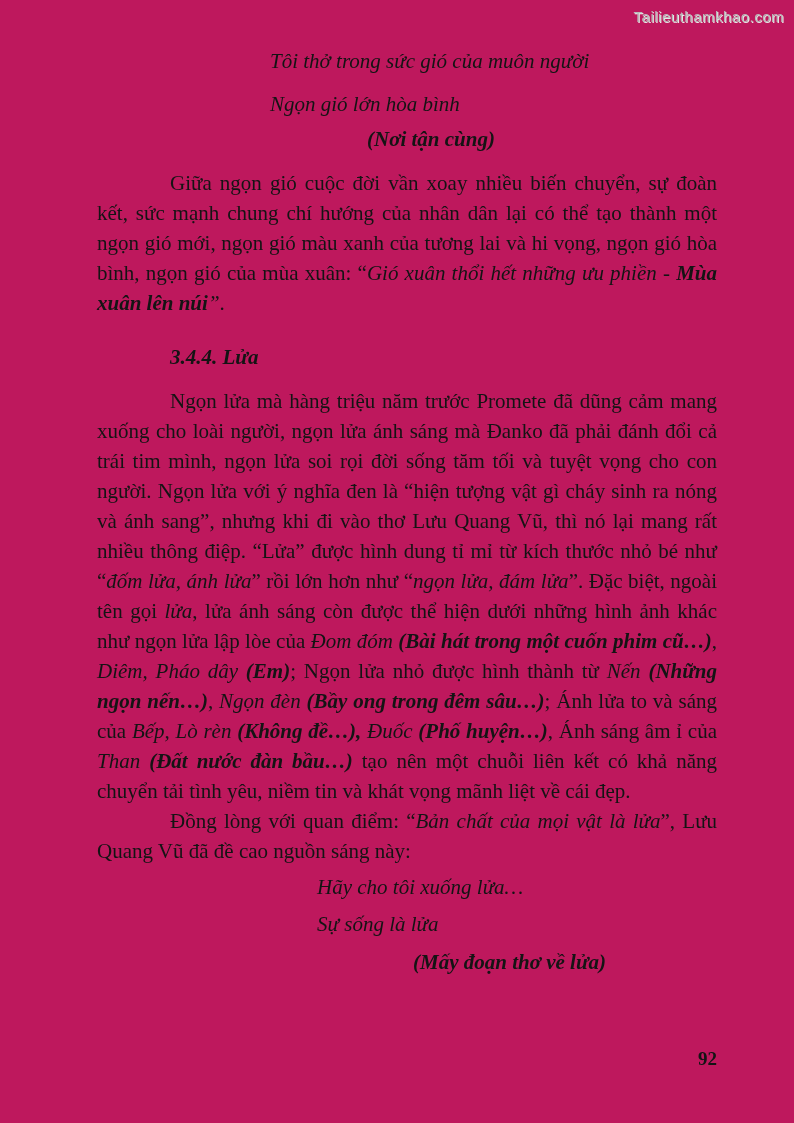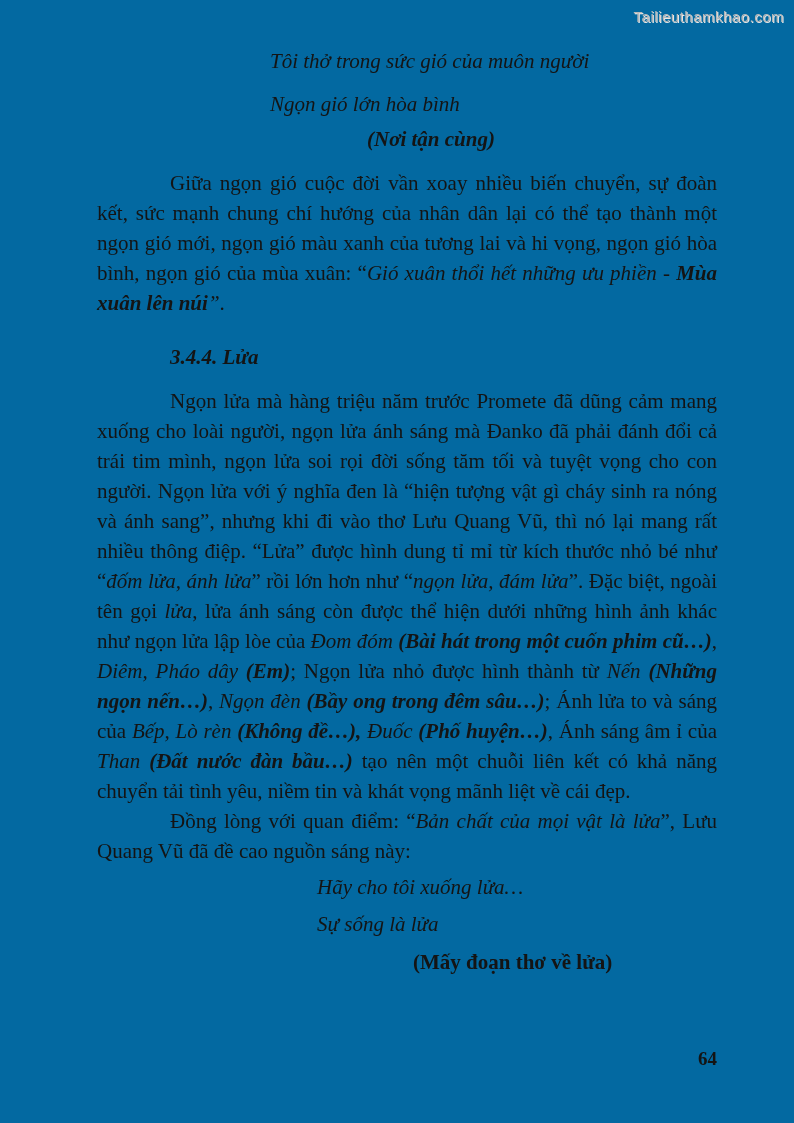--- a/index.html
+++ b/index.html
@@ -4,21 +4,21 @@
 <style>
   html, body {
     margin: 0;
     padding: 0;
     background: #ffffff;
   }
   .page {
     position: relative;
     width: 794px;
     height: 1123px;
-    background: #0369a1;
+    background: #be185d;
     overflow: hidden;
     font-family: "Liberation Serif", serif;
     color: #141414;
   }
   .watermark {
     position: absolute;
     top: 8px;
     right: 10px;
     font-family: "Liberation Sans", sans-serif;
     font-size: 15px;
@@ -69,20 +69,21 @@
   .poem2-line {
     margin-left: 220px;
     font-style: italic;
     line-height: 26px;
     margin-top: 11px;
     white-space: nowrap;
   }
   .poem2-line.first { margin-top: 8px; }
   .poem2-source {
     margin-left: 316px;
+    font-style: italic;
     font-weight: 700;
     line-height: 26px;
     margin-top: 12px;
     white-space: nowrap;
   }
   .page-number {
     position: absolute;
     top: 1048px;
     right: 77px;
     font-weight: 700;
@@ -117,15 +118,15 @@
     <p class="para follow"><span class="run regular">Đồng lòng với quan điểm: “</span><span class="run italic">Bản chất của mọi vật là lửa</span><span class="run regular">”, Lưu Quang Vũ đã đề cao nguồn sáng này:</span></p>
 
     <div class="poem2-line first">Hãy cho tôi xuống lửa…</div>
 
     <div class="poem2-line">Sự sống là lửa</div>
 
     <div class="poem2-source">(Mấy đoạn thơ về lửa)</div>
 
   </div>
 
-  <div class="page-number">64</div>
+  <div class="page-number">92</div>
 
 </div>
 
 </body></html>

